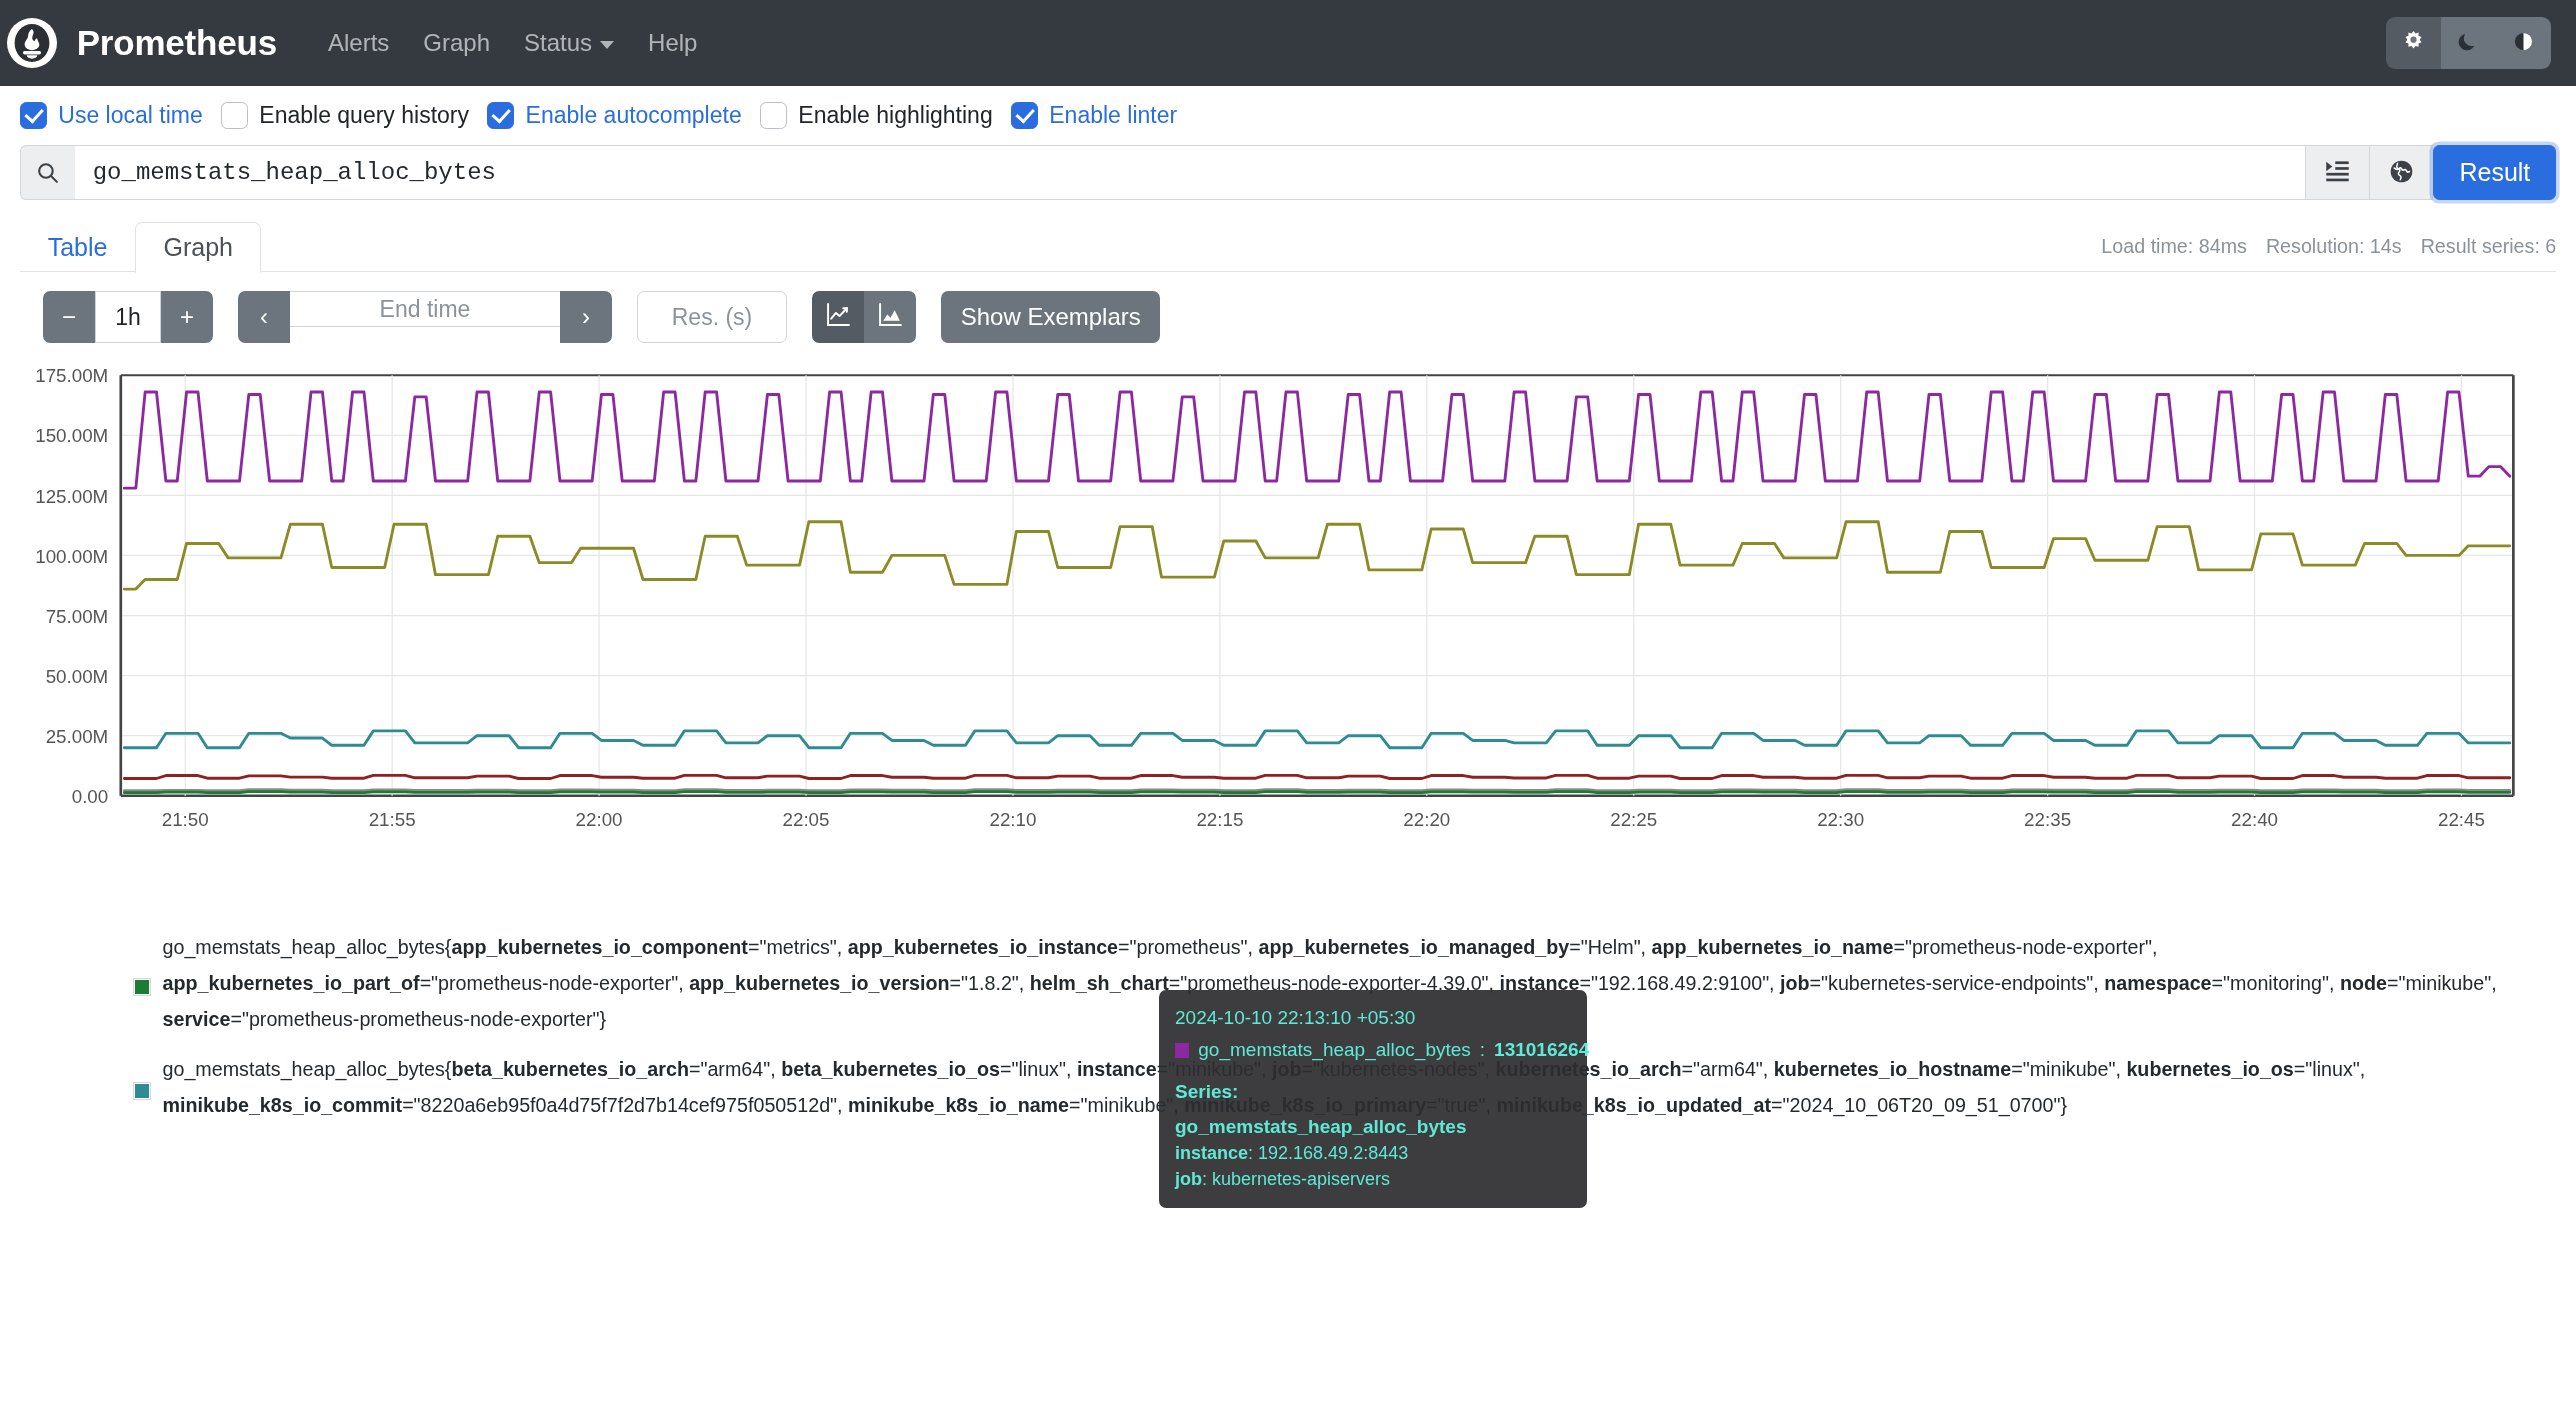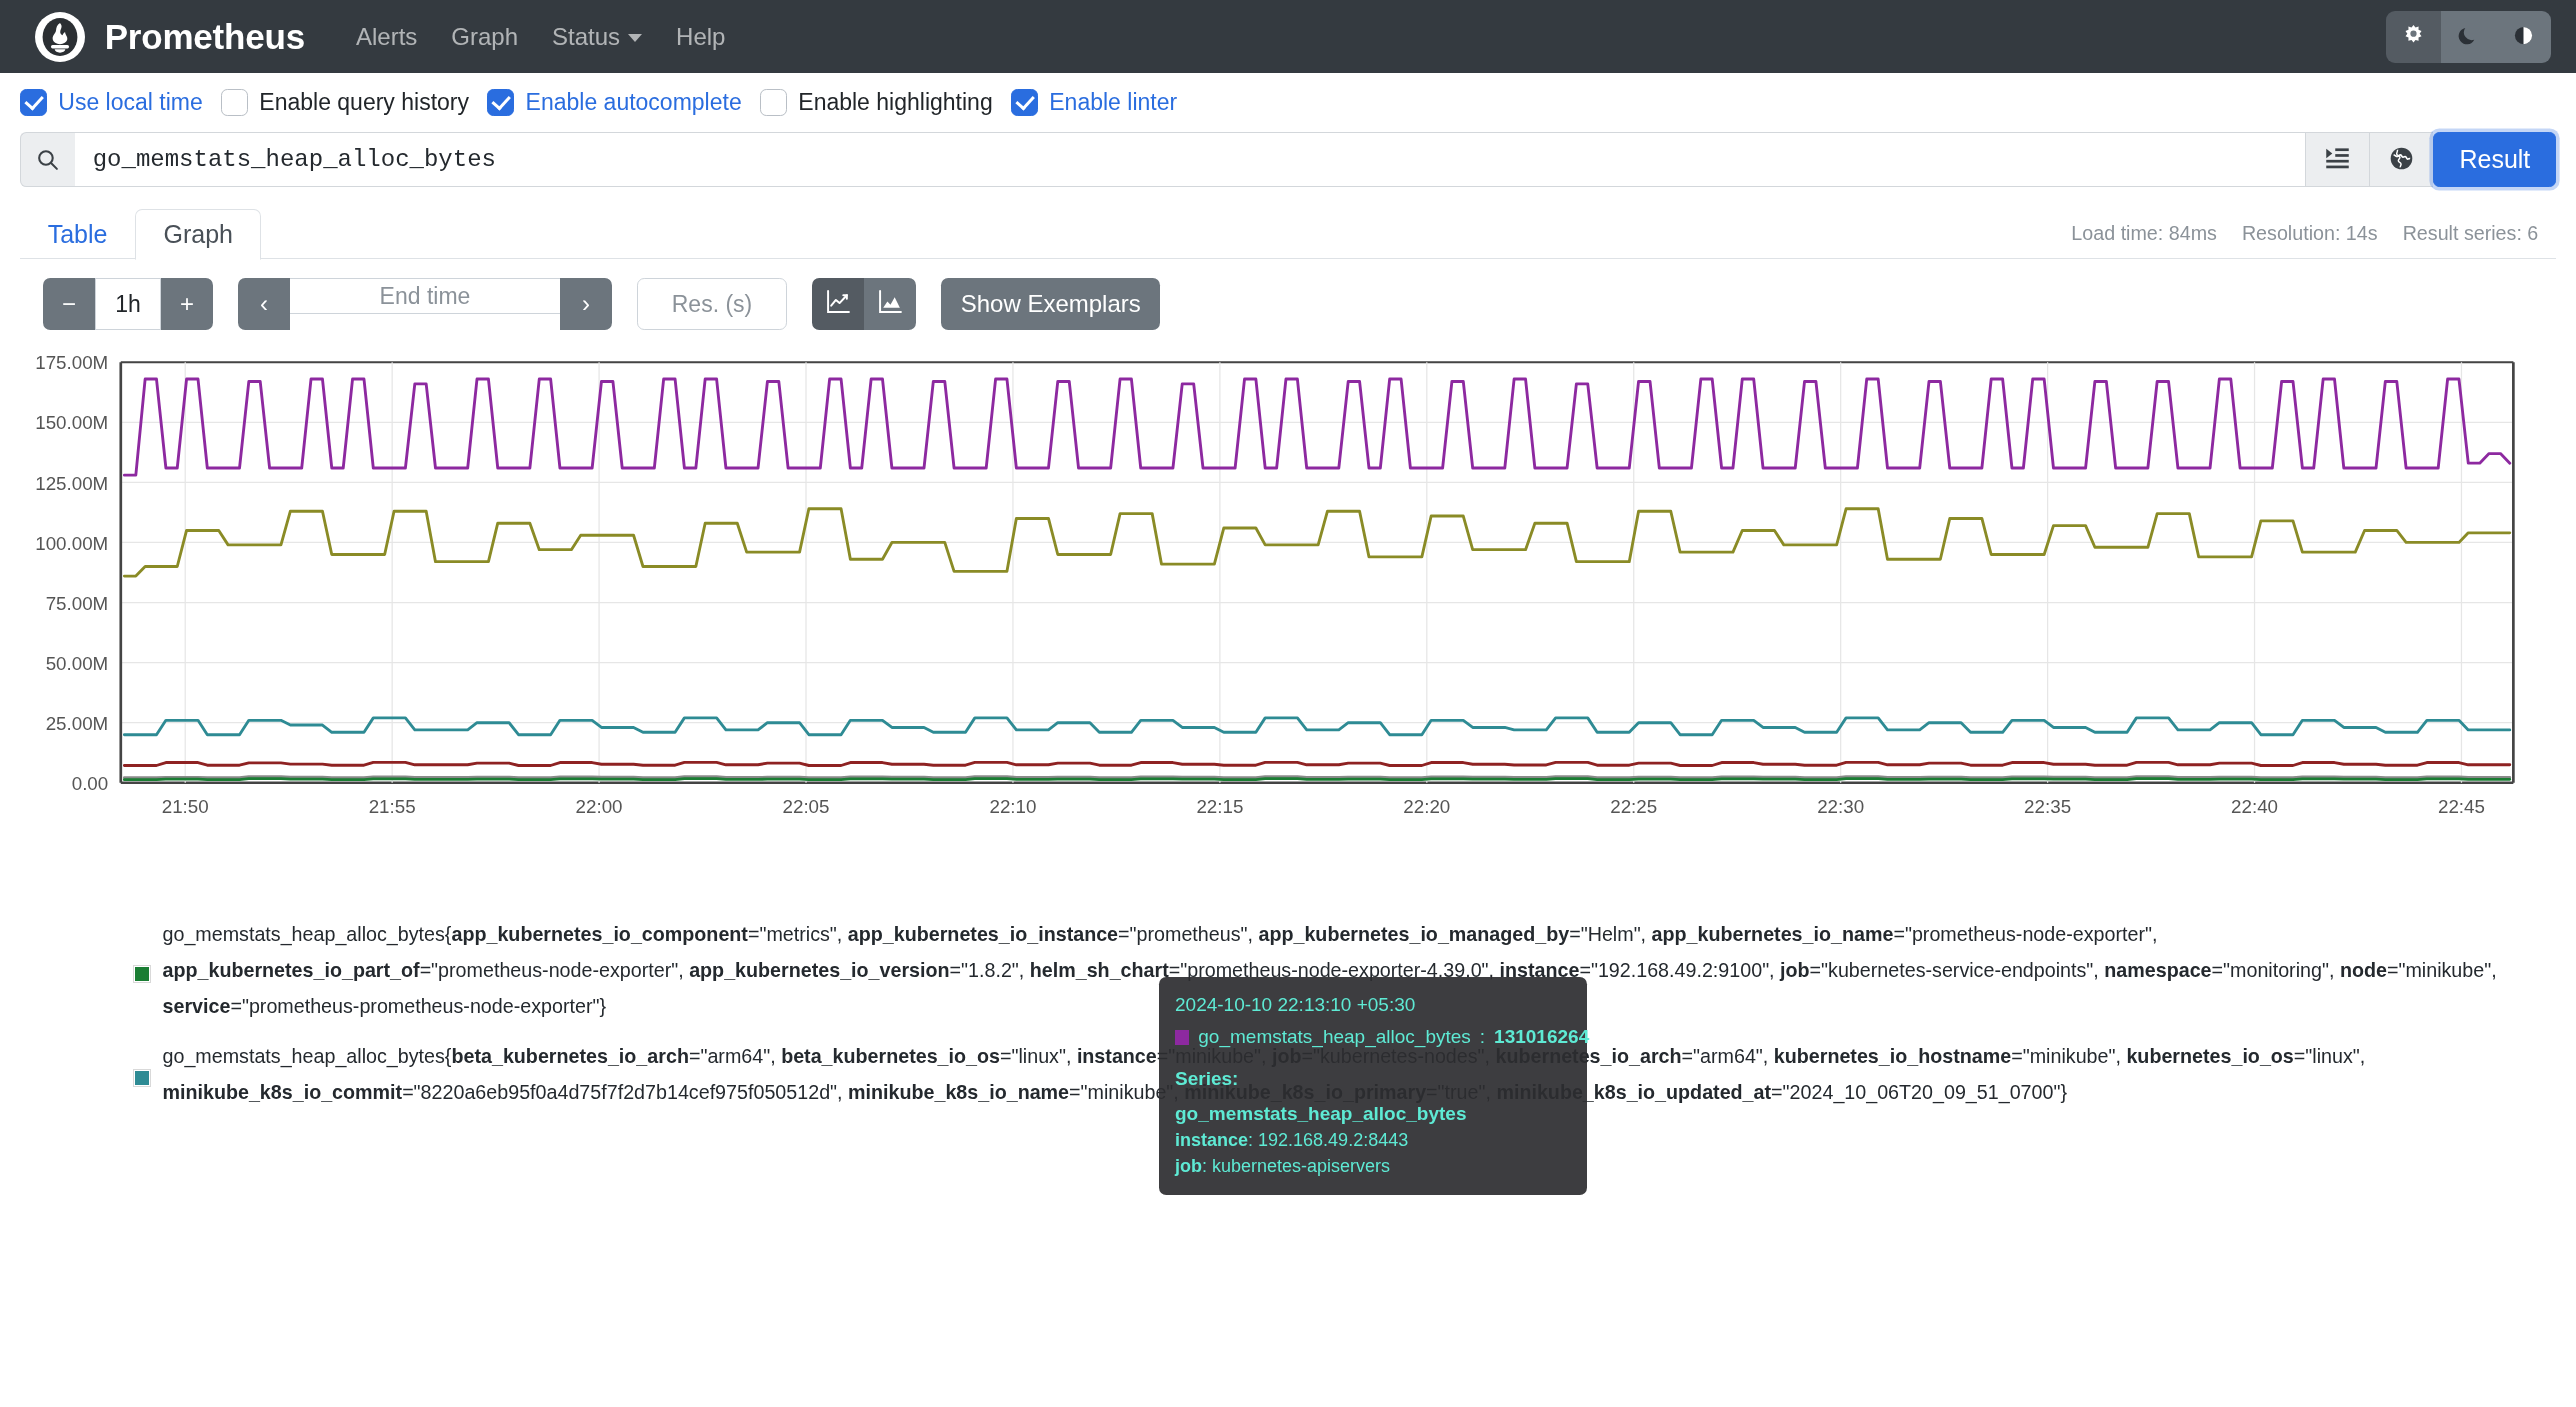--- a/index.html
+++ b/index.html
@@ -8,25 +8,25 @@
   body {
     width: 2576px; height: 1407px;
     font-family: "Liberation Sans", sans-serif;
     background: #ffffff;
     color: #212529;
     overflow: hidden;
   }
 
   
   .navbar {
-    height: 73px;
+    height: 86px;
     background: #343a40;
     display: flex;
     align-items: center;
-    padding: 0 35px;
+    padding: 0 7px;
     position: relative;
   }
   .brand { display: flex; align-items: center; gap: 19.7px; }
   .logo-circle {
     width: 50px; height: 50px; border-radius: 50%;
     background: #ffffff;
     display: flex; align-items: center; justify-content: center;
   }
   .brand-name {
     color: #ffffff; font-size: 35px; font-weight: 600;
@@ -140,22 +140,22 @@
     color: #2a6ddf;
     background: transparent;
     position: relative; top: 1.8px;
   }
   .tab.active {
     color: #495057;
     background: #fff;
     border-color: #dee2e6 #dee2e6 #fff;
   }
   .stats {
-    position: absolute; right: 18px; bottom: 12.5px;
-    display: flex; gap: 25px;
+    position: absolute; right: 0; bottom: 12.5px;
+    display: flex; gap: 19px;
     color: #8b9299; font-size: 19.7px;
   }
 
   
   .controls {
     display: flex; align-items: center; gap: 25px;
     margin: 19.7px 19.7px 0 43px;
     height: 52px;
   }
   .btn-group { display: flex; border-radius: 7.2px; overflow: hidden; }

